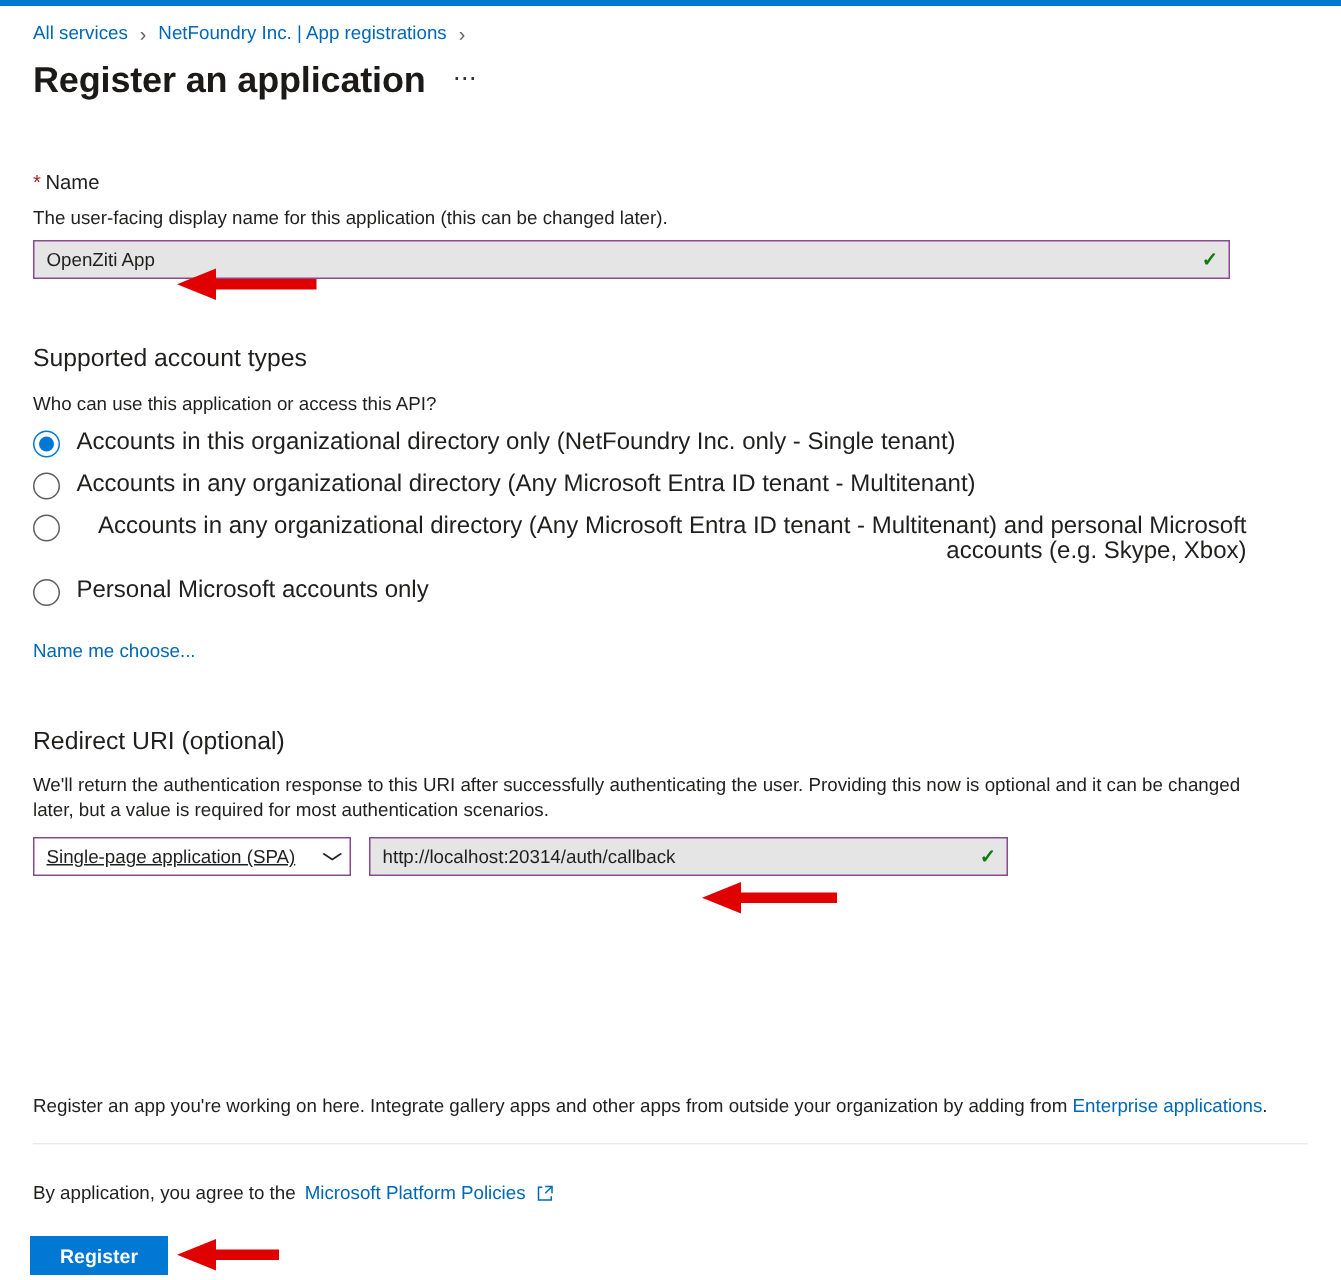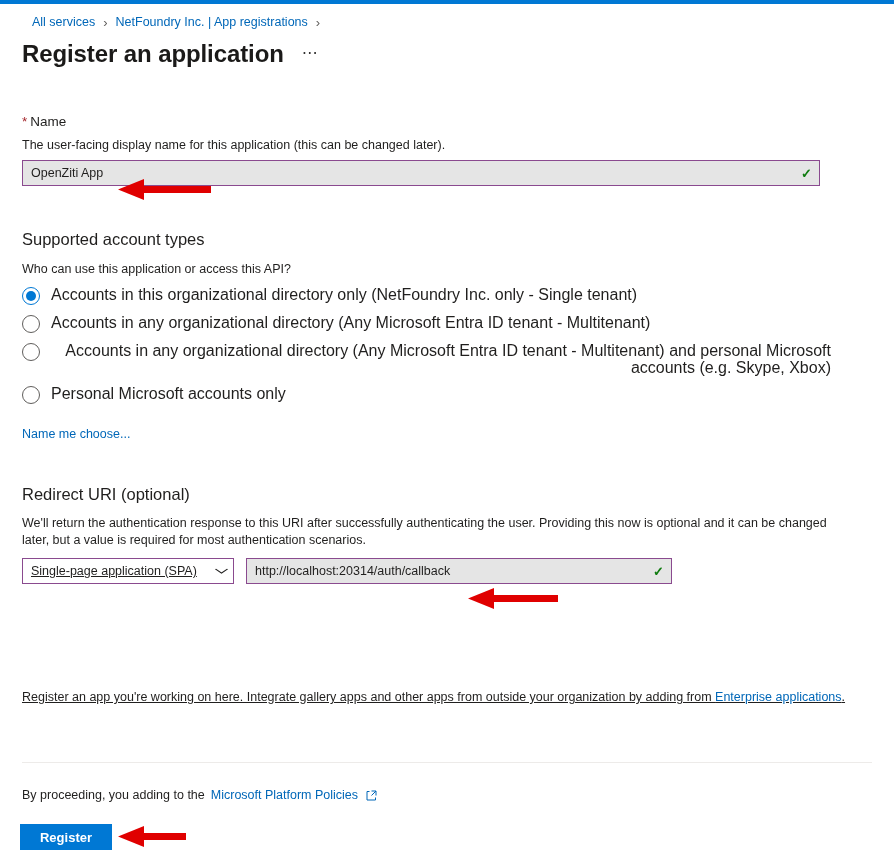--- a/index.html
+++ b/index.html
@@ -24,21 +24,20 @@
     position: relative;
   }
   
   .breadcrumb {
     display: flex;
     align-items: center;
     gap: 8px;
     height: 30px;
     font-size: 12.5px;
     padding-top: 6px;
-    margin-left: 10px;
   }
   .breadcrumb a {
     color: #0067b8;
     text-decoration: none;
     cursor: pointer;
   }
   .bc-sep {
     color: #605e5c;
     font-size: 13px;
     line-height: 1;
@@ -183,25 +182,24 @@
     font-size: 9px;
     color: #201f1e;
     transform: scaleX(1.5);
     margin-left: 6px;
   }
   .textbox.redirect { width: 426px; }
   
   .footer-note {
     position: absolute;
     left: 22px;
-    top: 690px;
+    top: 730px;
     font-size: 12.5px;
     color: #201f1e;
     width: 852px;
-    text-decoration: underline;
   }
   .divider {
     position: absolute;
     left: 22px;
     top: 762px;
     width: 850px;
     height: 1px;
     background: #edebe9;
   }
   .policies {
@@ -319,21 +317,21 @@
 
 </div>
 
 <div class="footer-note">
   <span>Register an app you're working on here. Integrate gallery apps and other apps from outside your organization by adding from </span><a class="link">Enterprise applications</a><span>.</span>
 </div>
 
 <div class="divider"></div>
 
 <div class="policies">
-  <span>By proceeding, you adding to the </span>
+  <span>By application, you agree to the </span>
     <a class="link">Microsoft Platform Policies</a>
     <span class="ext-icon">
       <svg width="11" height="11" viewBox="0 0 11 11">
         <path d="M3.5 1.5 H1 V10 H9.5 V7.5" stroke="#0067b8" stroke-width="1" fill="none"></path>
         <path d="M5.5 1 H10 V5.5" stroke="#0067b8" stroke-width="1" fill="none"></path>
         <path d="M5.5 5.5 L10 1" stroke="#0067b8" stroke-width="1" fill="none"></path>
       </svg>
     </span>
 </div>
 

